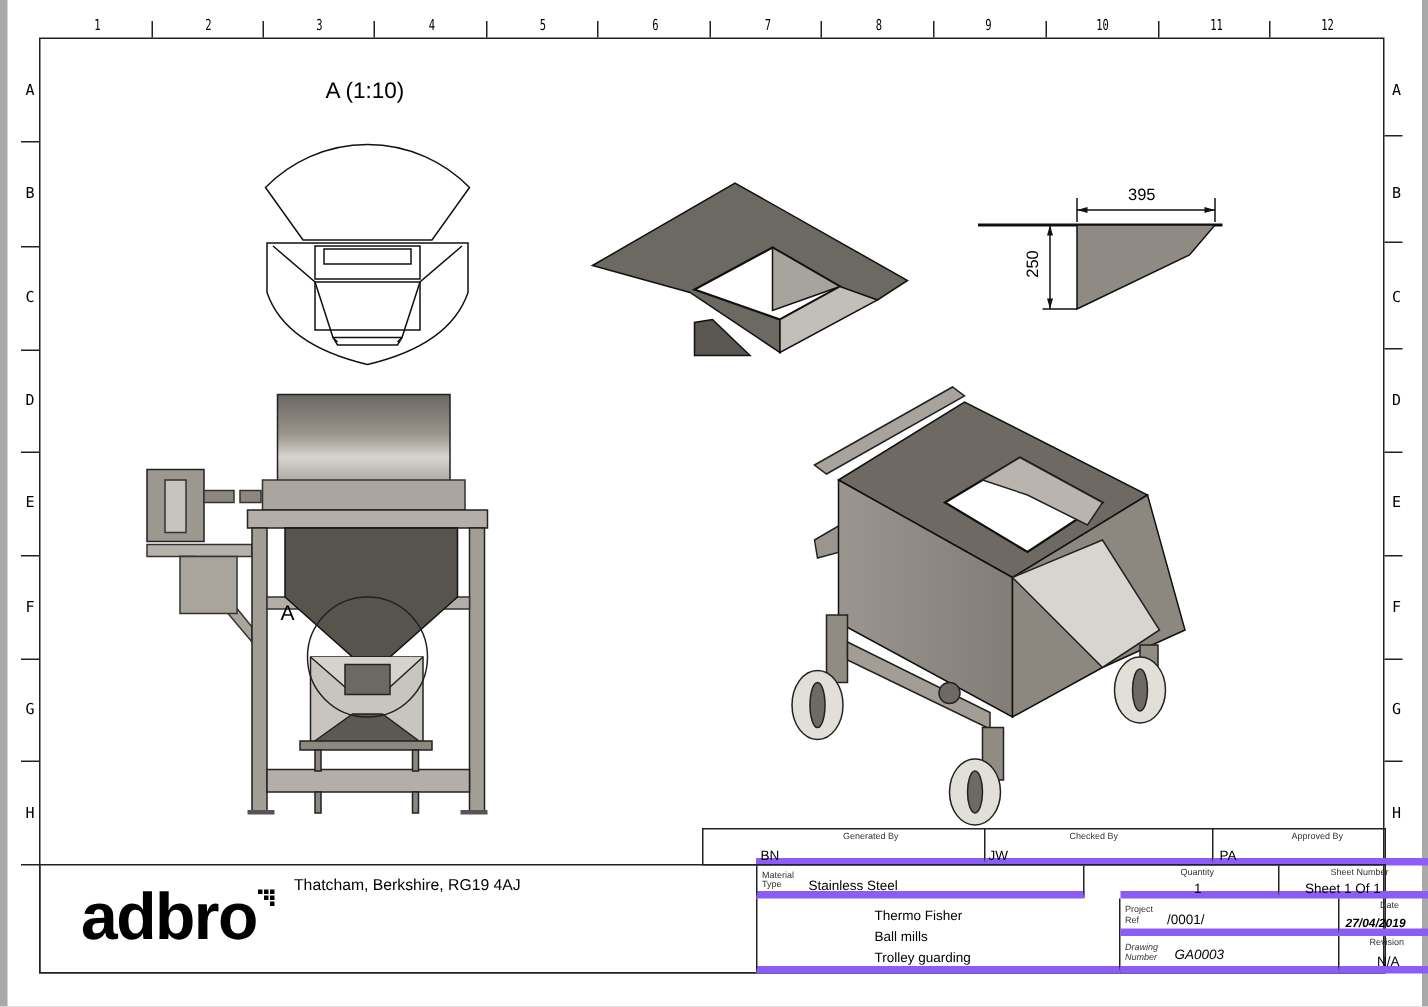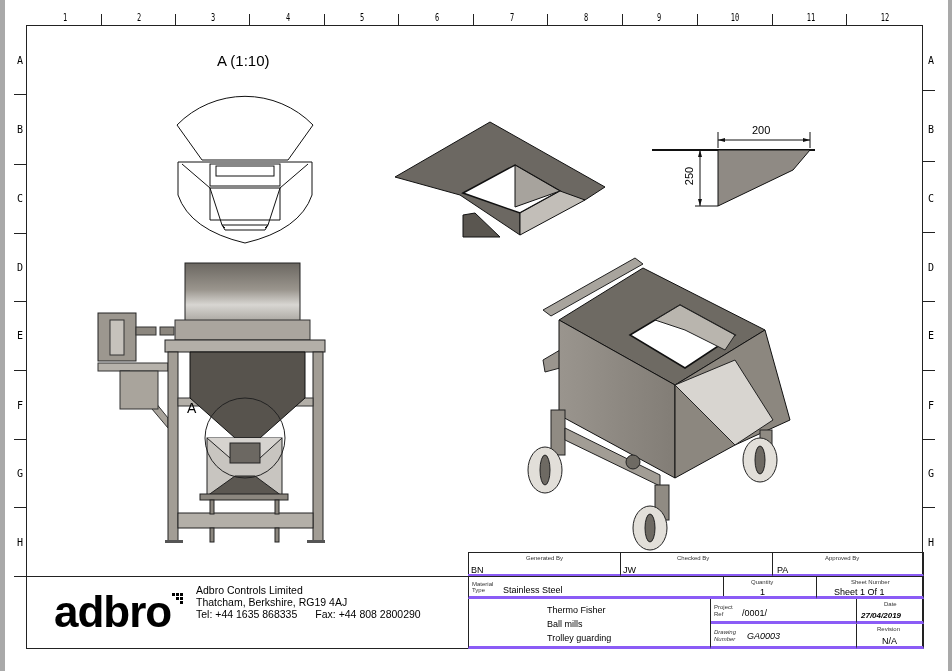--- a/index.html
+++ b/index.html
@@ -5,21 +5,21 @@
   html,body{margin:0;padding:0;}
   body{width:952px;height:671px;background:#a9a9a9;position:relative;overflow:hidden;font-family:"Liberation Sans",sans-serif;color:#000;}
   .sheet{position:absolute;left:5px;top:0;width:943px;height:671px;background:#fff;}
   .frame{position:absolute;left:26px;top:25px;width:897px;height:624px;border:1px solid #222;box-sizing:border-box;}
   .colmark{position:absolute;top:12px;font-size:10px;font-family:"DejaVu Sans Mono",monospace;transform:scaleX(0.7);}
   .coltick{position:absolute;top:14px;width:1px;height:11px;background:#222;}
   .rowmark{position:absolute;font-size:10px;font-family:"DejaVu Sans Mono",monospace;}
   .rowtick{position:absolute;height:1px;width:12px;background:#222;}
   svg{position:absolute;}
   .tb{position:absolute;border:1px solid #222;box-sizing:border-box;}
-  .cell{position:absolute;border-right:1px solid #222;border-bottom:3px solid #8b5cf6;box-sizing:border-box;}
+  .cell{position:absolute;border-right:1px solid #222;border-bottom:5px solid #8b5cf6;box-sizing:border-box;margin-left:36px;}
   .lbl{position:absolute;font-size:6px;color:#333;}
   .val{position:absolute;font-size:9px;}
   .company{position:absolute;left:196px;top:584px;font-size:10.5px;line-height:12px;}
   .logo{position:absolute;left:26px;top:587px;font-size:44px;font-weight:bold;letter-spacing:-1px;font-family:"Liberation Sans",sans-serif;margin-left:28px;}
   .view-title{position:absolute;left:217px;top:52px;font-size:15px;}
 </style>
 </head>
 <body>
 
 <div class="sheet"></div>
@@ -158,21 +158,21 @@
   <line x1="7" y1="30" x2="170" y2="30" stroke="#111" stroke-width="2"></line>
   <path d="M73,30 L165,30 L148,50 L73,86 Z" fill="#8f8a84" stroke="#111"></path>
   <line x1="73" y1="12" x2="73" y2="28" stroke="#111"></line>
   <line x1="165" y1="12" x2="165" y2="28" stroke="#111"></line>
   <line x1="73" y1="20" x2="165" y2="20" stroke="#111"></line>
   <path d="M73,20 l7,-2 l0,4 Z M165,20 l-7,-2 l0,4 Z" fill="#111"></path>
   <line x1="55" y1="30" x2="55" y2="86" stroke="#111"></line>
   <line x1="50" y1="86" x2="73" y2="86" stroke="#111"></line>
   <path d="M55,30 l-2,7 l4,0 Z M55,86 l-2,-7 l4,0 Z" fill="#111"></path>
 </svg>
-<span style="position:absolute;left:752px;top:124px;font-size:11px;">200</span>
+<span style="position:absolute;left:752px;top:124px;font-size:11px;">395</span>
 <span style="position:absolute;left:680px;top:170px;font-size:11px;transform:rotate(-90deg);">250</span>
 
 <svg style="left:515px;top:250px" width="290" height="305" viewBox="0 0 290 305">
   <defs>
     <linearGradient id="side" x1="0" y1="0" x2="1" y2="0">
       <stop offset="0" stop-color="#9a958e"></stop>
         <stop offset="1" stop-color="#827d76"></stop>
     </linearGradient>
   </defs>
 
@@ -221,26 +221,24 @@
 </div>
 <div style="position:absolute;left:172px;top:593px;width:12px;height:14px;">
   <div style="position:absolute;left:0;top:0;width:3px;height:3px;background:#000"></div>
   <div style="position:absolute;left:4px;top:0;width:3px;height:3px;background:#000"></div>
   <div style="position:absolute;left:8px;top:0;width:3px;height:3px;background:#000"></div>
   <div style="position:absolute;left:4px;top:4px;width:3px;height:3px;background:#000"></div>
   <div style="position:absolute;left:8px;top:4px;width:3px;height:3px;background:#000"></div>
   <div style="position:absolute;left:8px;top:8px;width:3px;height:3px;background:#000"></div>
 </div>
 <div class="company">
-  <div>Adbro Controls Limited</div>
   <div>Thatcham, Berkshire, RG19 4AJ</div>
-  <div><span>Tel: +44 1635 868335</span><span style="display:inline-block;width:18px"></span><span>Fax: +44 808 2800290</span></div>
-</div>
-
-<div class="cell" style="left:468px;top:577px;width:256px;height:22px;border-left:1px solid #222;">
+</div>
+
+<div class="cell" style="left:468px;top:577px;width:219px;height:22px;border-left:1px solid #222;">
   <span class="lbl" style="left:3px;top:4px;line-height:6px"><span>Material</span><br><span>Type</span></span>
   <span class="val" style="left:34px;top:8px">Stainless Steel</span>
 </div>
 <div class="cell" style="left:711px;top:577px;width:106px;height:22px;">
   <span class="lbl" style="left:40px;top:2px">Quantity</span>
   <span class="val" style="left:49px;top:10px">1</span>
 </div>
 <div class="cell" style="left:817px;top:577px;width:107px;height:22px;">
   <span class="lbl" style="left:34px;top:2px">Sheet Number</span>
   <span class="val" style="left:17px;top:10px">Sheet 1 Of 1</span>

